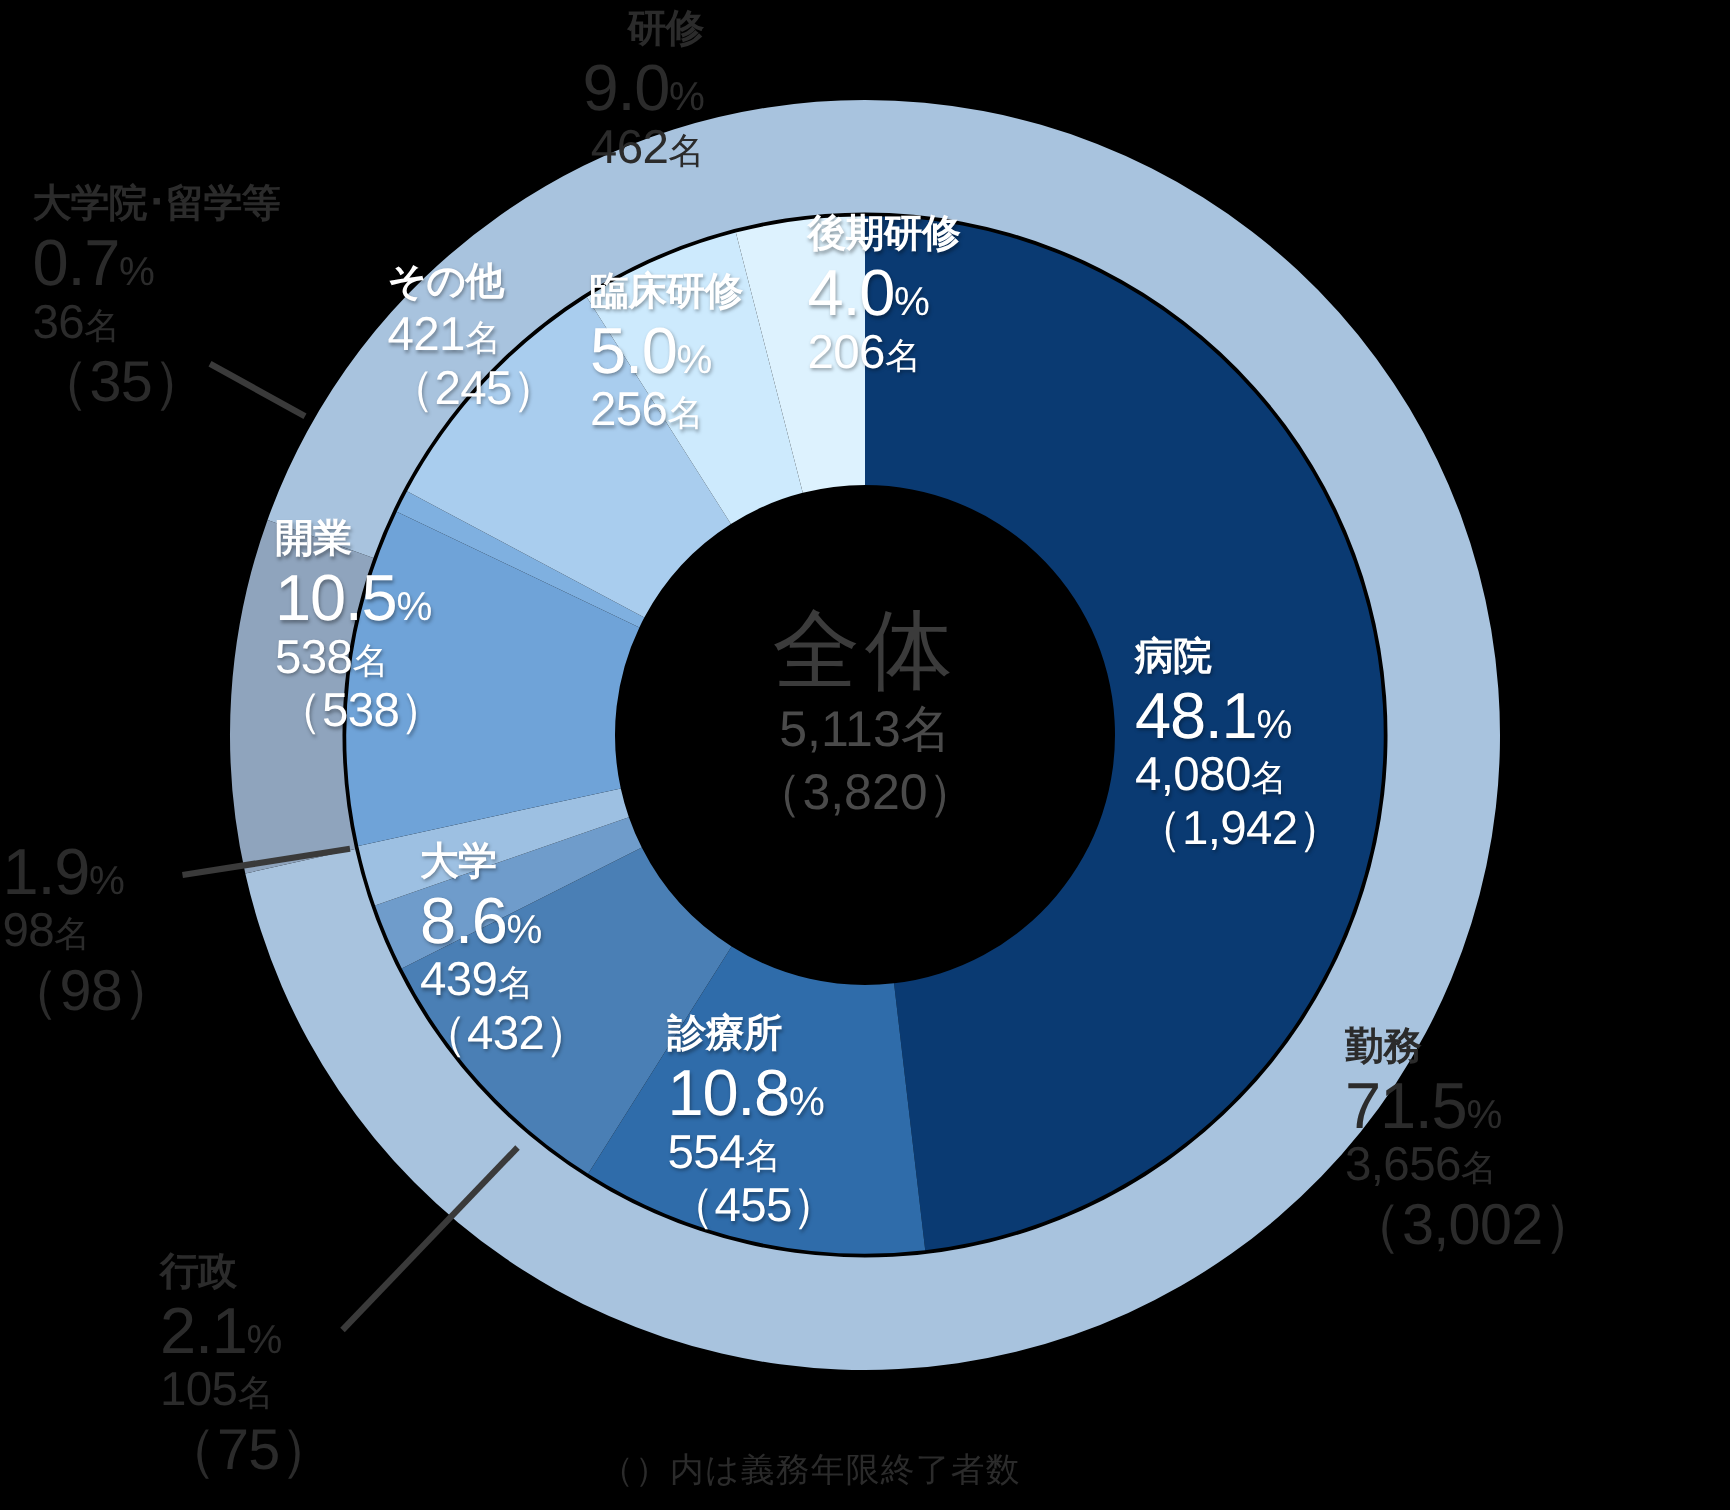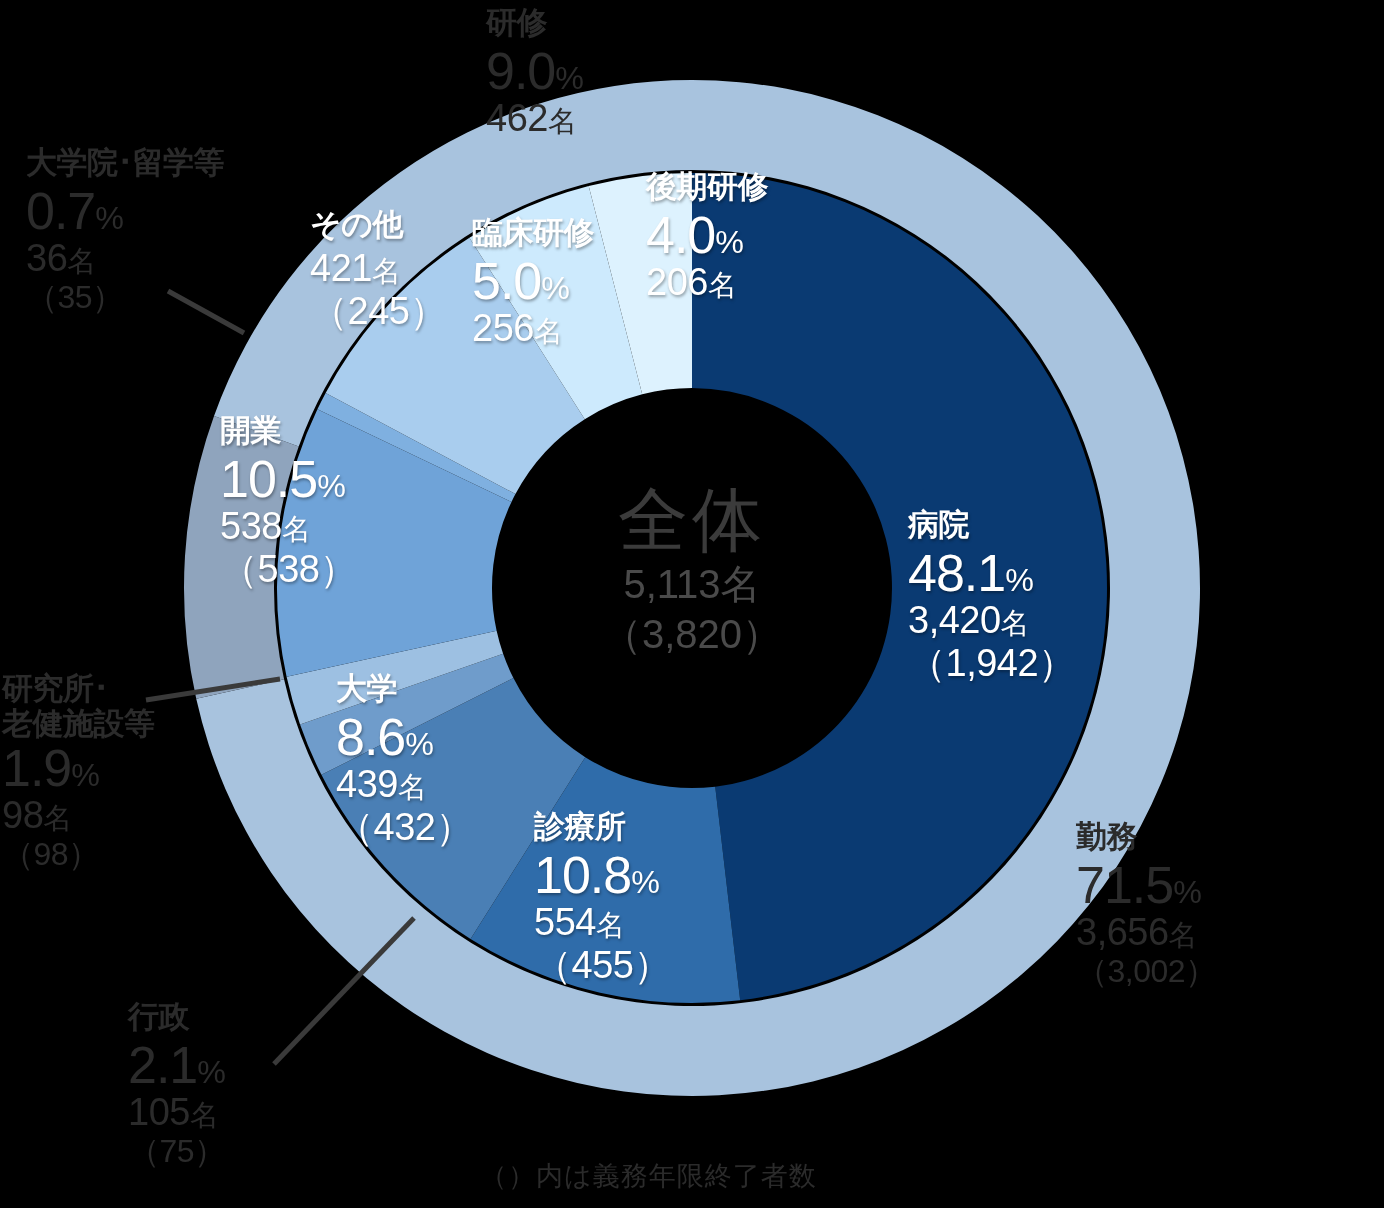--- a/index.html
+++ b/index.html
@@ -21,32 +21,32 @@
   .onslice .name{font-size:31px;margin-bottom:1px;}
   .onslice .pct{font-size:52px;}
   .onslice .cnt{font-size:38px;}
   .onslice .par{font-size:38px;}
 
   
   .outside{color:#2b2b2b;}
   .outside .name{font-size:31px;margin-bottom:1px;}
   .outside .pct{font-size:52px;}
   .outside .cnt{font-size:38px;}
-  .outside .par{font-size:32px;}
+  .outside .par{font-size:46px;}
 
   
   #center-label{position:absolute;left:492px;top:482px;width:400px;text-align:center;color:#3b3b3b;}
   #center-label .ctitle{font-size:70px;letter-spacing:4px;font-weight:400;line-height:1.1;}
   #center-label .ccount{font-size:40px;letter-spacing:0px;line-height:1.25;color:#4a4a4a;}
   #center-label .cpar{font-size:40px;letter-spacing:0px;line-height:1.25;color:#4a4a4a;}
 
   #footnote{position:absolute;left:480px;top:1158px;font-size:27px;color:#2b2b2b;letter-spacing:1px;white-space:nowrap;}
 
   
-  #lbl-kenshu   {left:466px; top:2px;   text-align:left;margin-left:20px;}
+  #lbl-kenshu   {left:466px; top:2px;   text-align:right;}
   #lbl-kinmu    {left:1076px;top:816px; text-align:left;}
   #lbl-byoin    {left:908px; top:504px; text-align:left;}
   #lbl-shinryojo{left:534px; top:806px; text-align:left;}
   #lbl-daigaku  {left:336px; top:668px; text-align:left;}
   #lbl-kaigyo   {left:220px; top:410px; text-align:left;}
   #lbl-sonota   {left:310px; top:204px; text-align:left;}
   #lbl-rinsho   {left:472px; top:212px; text-align:left;}
   #lbl-kouki    {left:646px; top:166px; text-align:left;}
   #lbl-daigakuin{left:26px;  top:142px; text-align:left;}
   #lbl-kenkyujo {left:2px;   top:672px; text-align:left;}
@@ -92,21 +92,21 @@
   <div class="lbl outside" id="lbl-kinmu">
     <span class="name">勤務</span>
     <span class="pct"><span>71.5</span><span class="u">%</span></span>
     <span class="cnt"><span>3,656</span><span class="u">名</span></span>
     <span class="par">（3,002）</span>
   </div>
 
   <div class="lbl onslice" id="lbl-byoin">
     <span class="name">病院</span>
     <span class="pct"><span>48.1</span><span class="u">%</span></span>
-    <span class="cnt"><span>3,420</span><span class="u">名</span></span>
+    <span class="cnt"><span>4,080</span><span class="u">名</span></span>
     <span class="par">（1,942）</span>
   </div>
 
   <div class="lbl onslice" id="lbl-shinryojo">
     <span class="name">診療所</span>
     <span class="pct"><span>10.8</span><span class="u">%</span></span>
     <span class="cnt"><span>554</span><span class="u">名</span></span>
     <span class="par">（455）</span>
   </div>
 
@@ -118,22 +118,20 @@
   </div>
 
   <div class="lbl outside" id="lbl-gyosei">
     <span class="name">行政</span>
     <span class="pct"><span>2.1</span><span class="u">%</span></span>
     <span class="cnt"><span>105</span><span class="u">名</span></span>
     <span class="par">（75）</span>
   </div>
 
   <div class="lbl outside" id="lbl-kenkyujo">
-    <span class="name" style="white-space:pre-line">研究所･
-老健施設等</span>
     <span class="pct"><span>1.9</span><span class="u">%</span></span>
     <span class="cnt"><span>98</span><span class="u">名</span></span>
     <span class="par">（98）</span>
   </div>
 
   <div class="lbl onslice" id="lbl-kaigyo">
     <span class="name">開業</span>
     <span class="pct"><span>10.5</span><span class="u">%</span></span>
     <span class="cnt"><span>538</span><span class="u">名</span></span>
     <span class="par">（538）</span>

